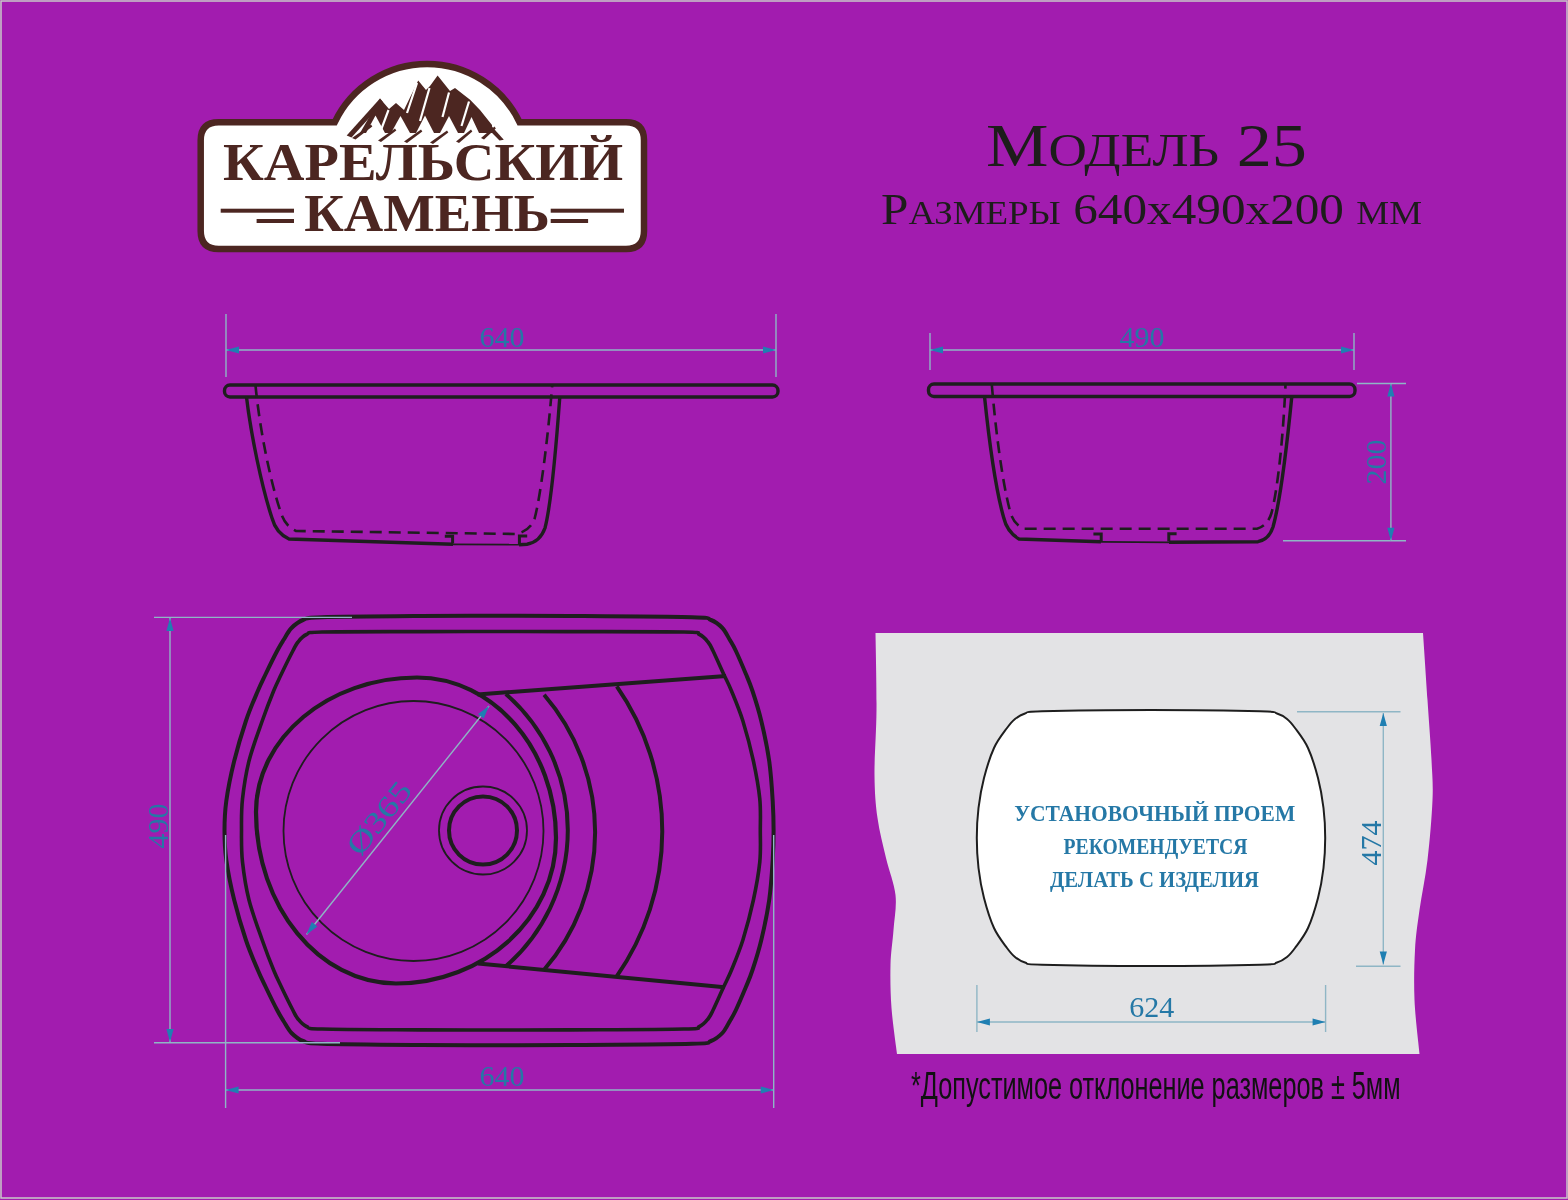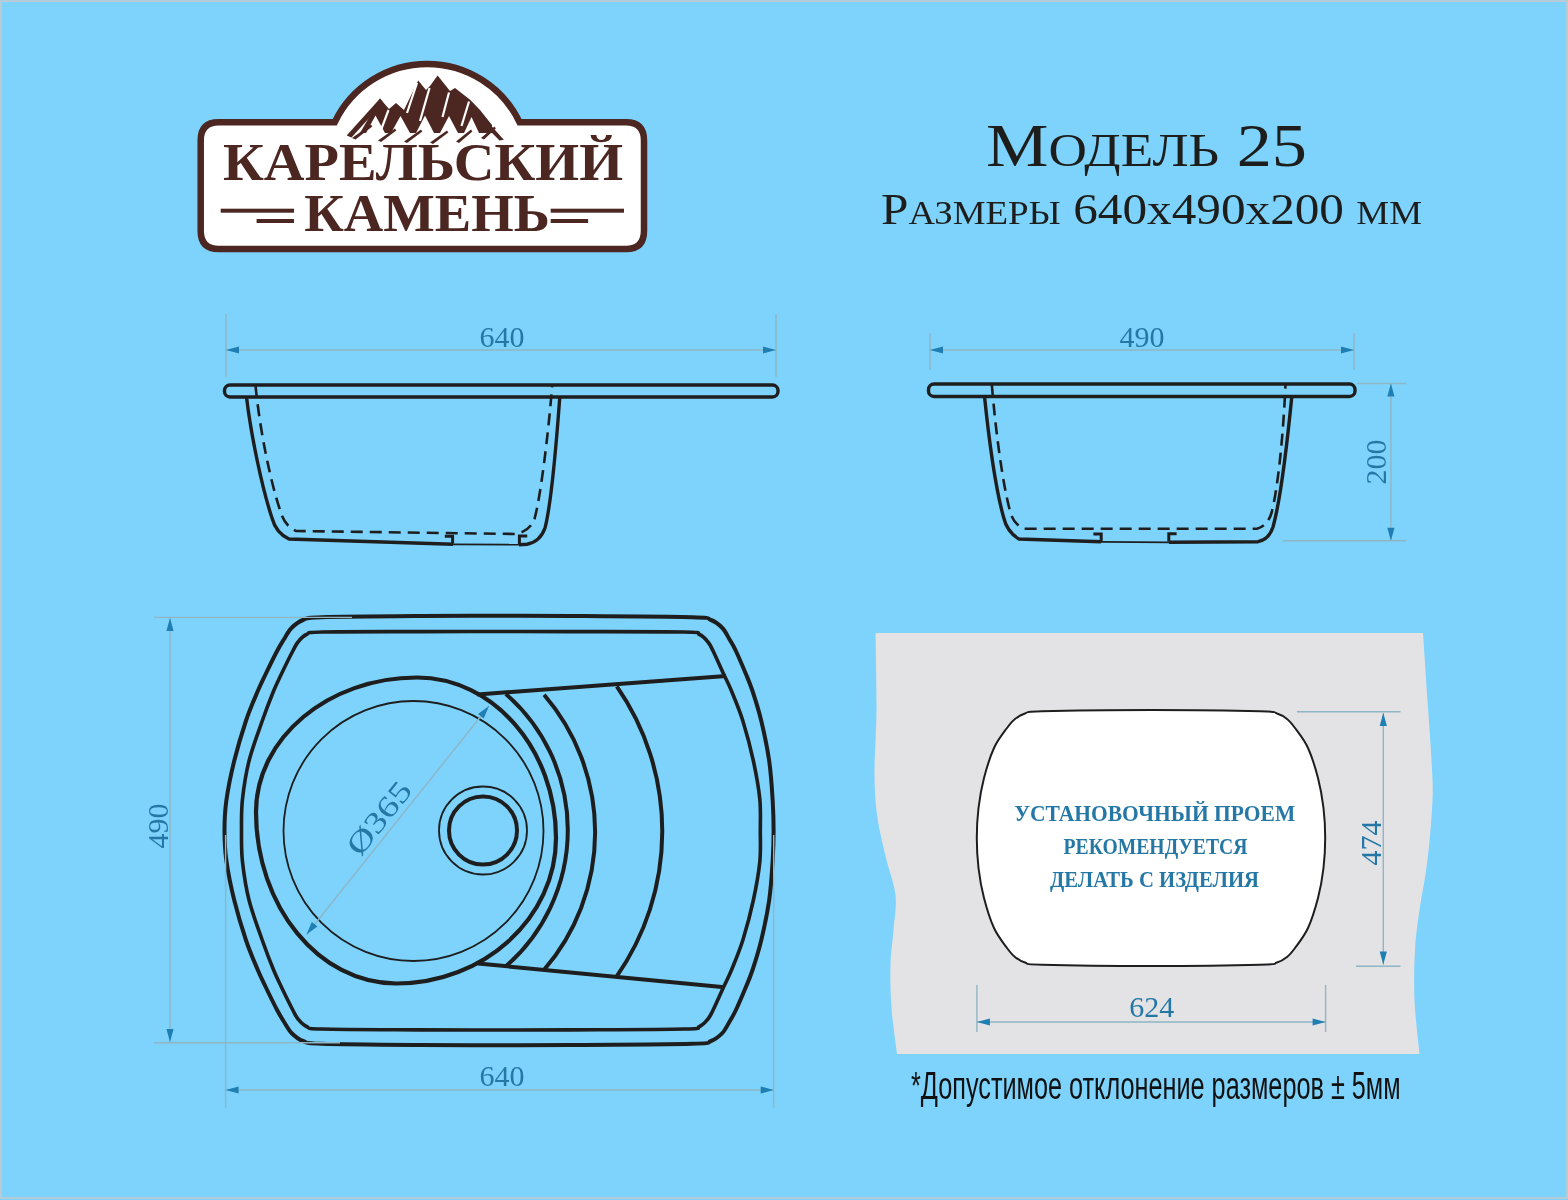--- a/index.html
+++ b/index.html
@@ -1,16 +1,16 @@
 <!DOCTYPE html>
 <html><head>
 <meta charset="utf-8">
 <style>
   html,body{margin:0;padding:0;background:#ffffff;}
-  .wrap{width:1568px;height:1200px;position:relative;background:#7dd3fc;overflow:hidden;}
+  .wrap{width:1568px;height:1200px;position:relative;background:#a21caf;overflow:hidden;}
   svg{display:block;}
   text{font-family:"Liberation Serif",serif;}
   .blk{stroke:#1e1e1e;fill:none;}
   .diml{stroke:#8fb6c5;stroke-width:1.4;fill:none;}
   .dtx{fill:#2578a6;font-size:30px;}
   .arw{fill:#1f7fb2;stroke:none;}
 </style>
 </head>
 <body>
 <div class="wrap">

